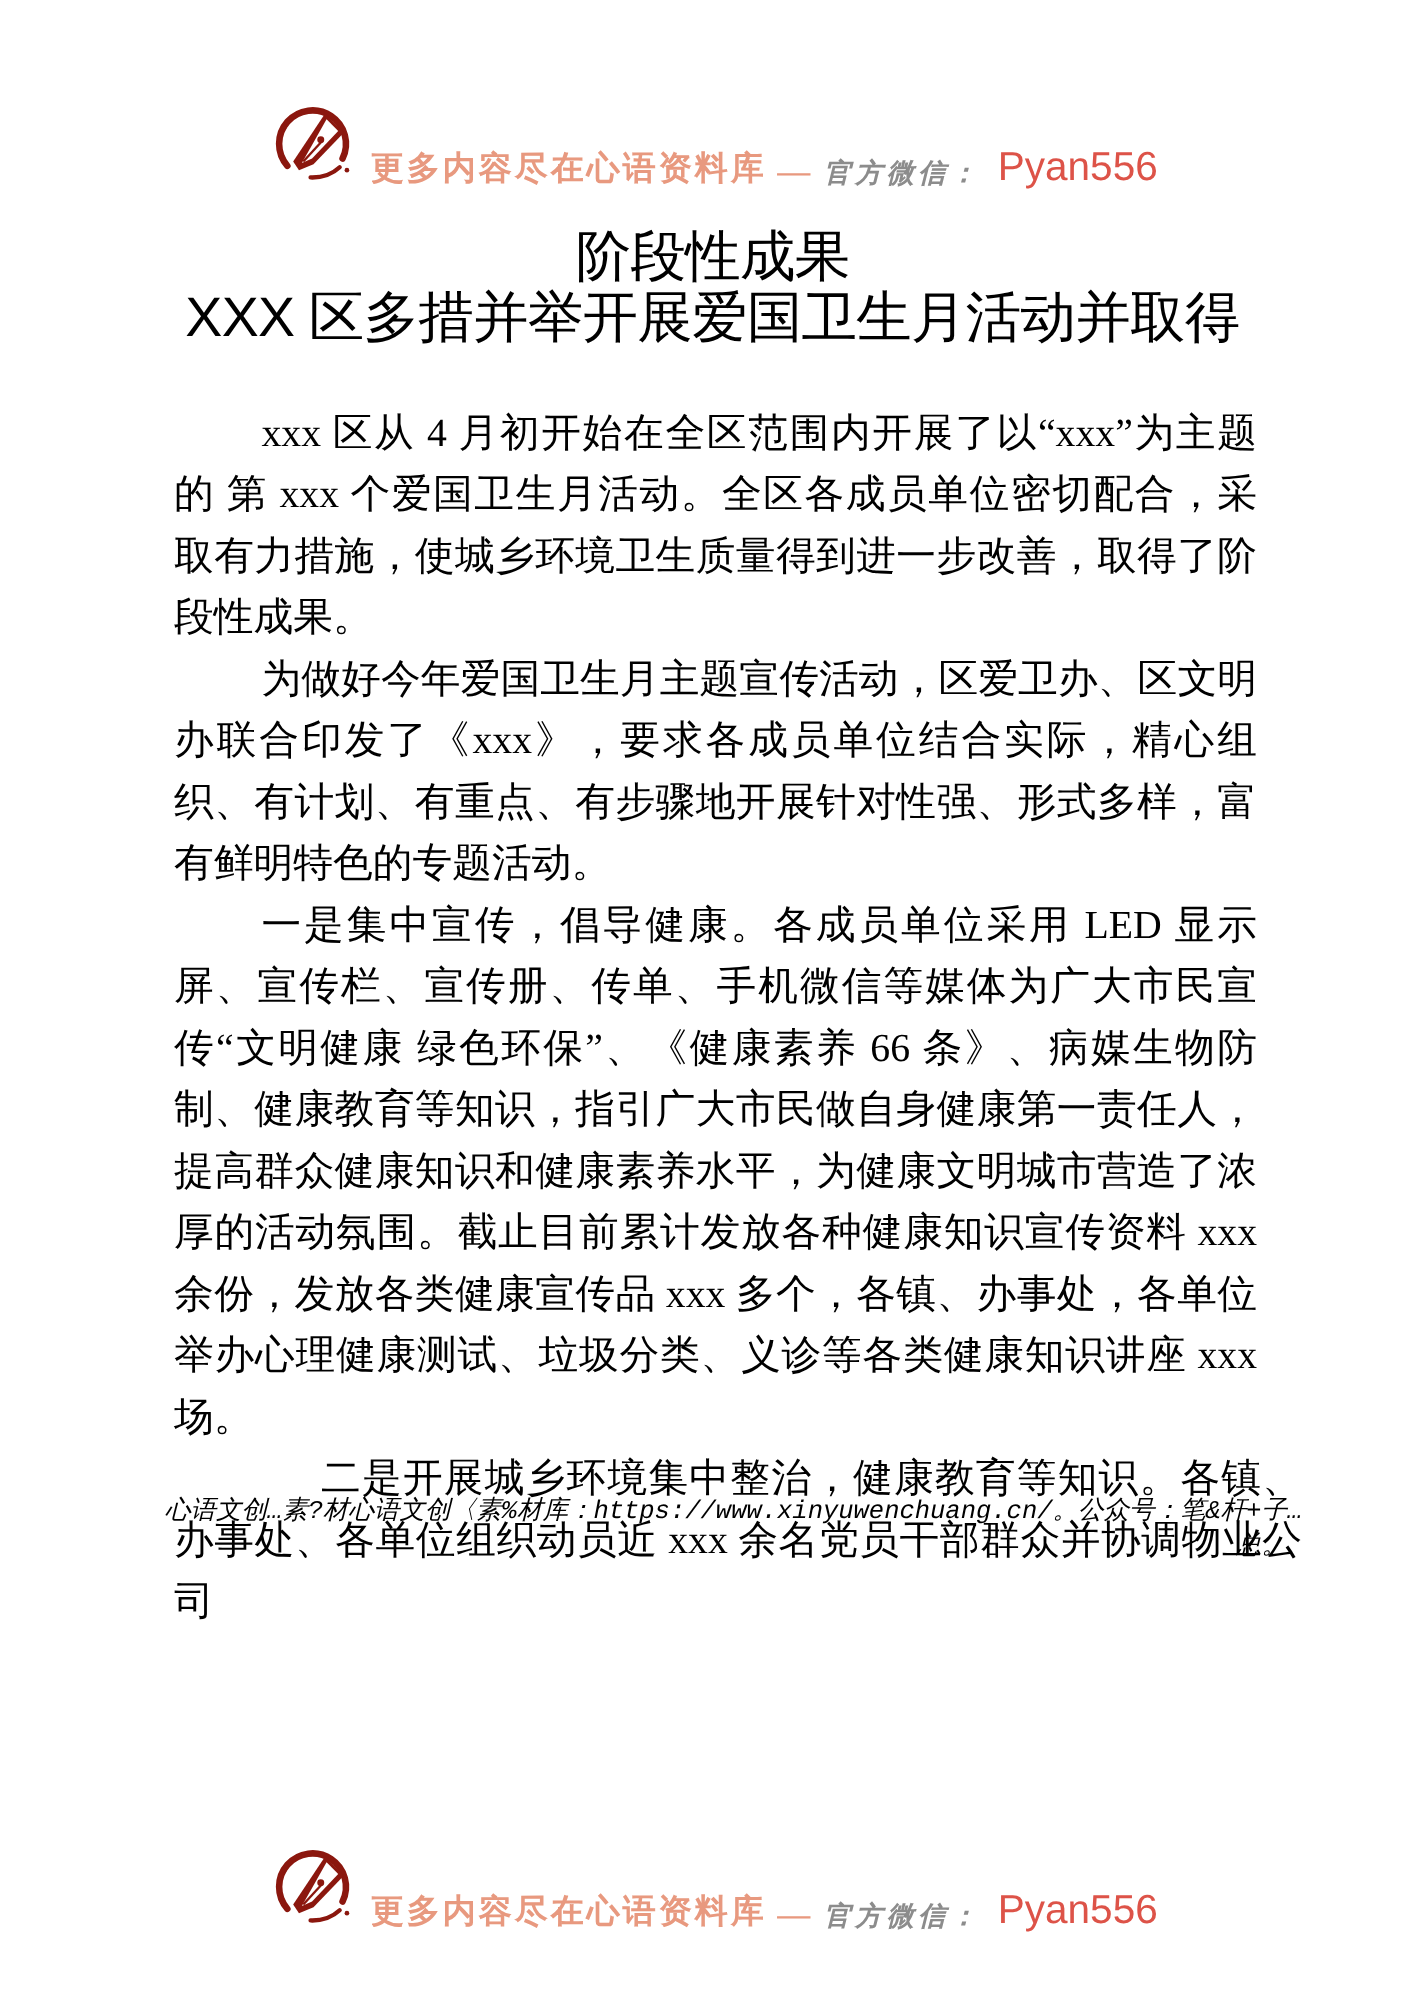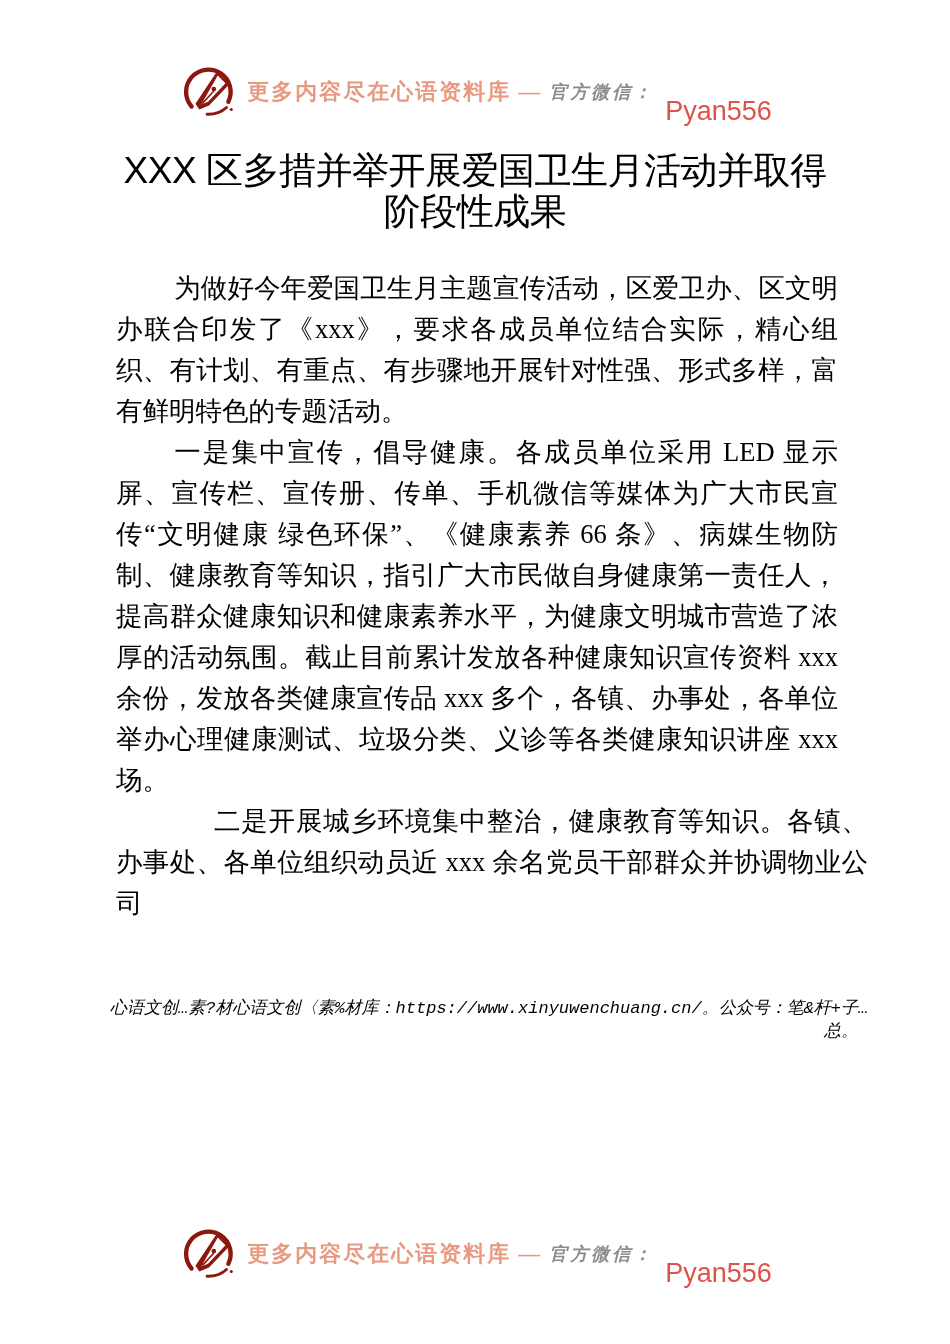--- a/index.html
+++ b/index.html
@@ -5,21 +5,21 @@
   html,body{margin:0;padding:0;}
   body{
     width:950px;height:1344px;background:#ffffff;position:relative;
     font-family:"Liberation Serif","DejaVu Serif",serif;color:#000;
     overflow:hidden;
   }
 
   
   .brandbar{
     position:absolute;left:0;width:100%;
-    display:flex;align-items:center;justify-content:center;gap:7px;
+    display:flex;align-items:flex-end;justify-content:center;gap:7px;
   }
   #header-bar{top:56px;}
   #footer-bar{top:1218px;}
   .logo{width:62px;height:62px;flex:0 0 auto;}
   .brand-text{
     font-size:22px;font-weight:bold;letter-spacing:2px;
     color:var(--brand-text,#E8997F);
   }
   .brand-dash{
     font-size:22px;font-weight:bold;color:var(--brand-text,#E8997F);
@@ -79,25 +79,26 @@
       <circle cx="55" cy="50" r="1.6" fill="#8B170E"></circle>
     </svg>
   </span>
   <span class="brand-text">更多内容尽在心语资料库</span>
     <span class="brand-dash">—</span>
     <span class="wechat-label">官方微信：</span>
     <span class="wechat-id">Pyan556</span>
 </div>
 
 <div class="doc-title">
+  <div>阶段性成果</div>
   <div>XXX 区多措并举开展爱国卫生月活动并取得</div>
-  <div>阶段性成果</div>
 </div>
 
 <div class="doc-body">
+  <p>xxx 区从 4 月初开始在全区范围内开展了以“xxx”为主题的 第 xxx 个爱国卫生月活动。全区各成员单位密切配合，采取有力措施，使城乡环境卫生质量得到进一步改善，取得了阶段性成果。</p>
   <p>为做好今年爱国卫生月主题宣传活动，区爱卫办、区文明办联合印发了《xxx》，要求各成员单位结合实际，精心组织、有计划、有重点、有步骤地开展针对性强、形式多样，富有鲜明特色的专题活动。</p>
   <p>一是集中宣传，倡导健康。各成员单位采用 LED 显示屏、宣传栏、宣传册、传单、手机微信等媒体为广大市民宣传“文明健康 绿色环保”、《健康素养 66 条》、病媒生物防制、健康教育等知识，指引广大市民做自身健康第一责任人，提高群众健康知识和健康素养水平，为健康文明城市营造了浓厚的活动氛围。截止目前累计发放各种健康知识宣传资料 xxx 余份，发放各类健康宣传品 xxx 多个，各镇、办事处，各单位举办心理健康测试、垃圾分类、义诊等各类健康知识讲座 xxx 场。</p>
   <p class="deep">二是开展城乡环境集中整治，健康教育等知识。各镇、办事处、各单位组织动员近 xxx 余名党员干部群众并协调物业公司</p>
 </div>
 
 <div class="watermark">
   <div>心语文创…素?材心语文创〈素%材库：https://www.xinyuwenchuang.cn/。公众号：笔&amp;杆+子…</div>
   <div class="l3">总。</div>
 </div>
 

